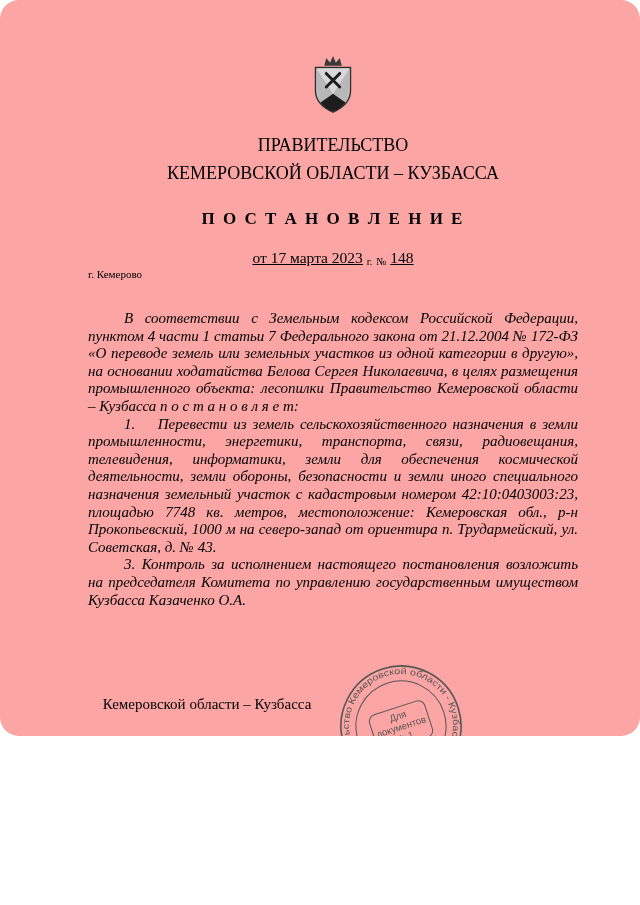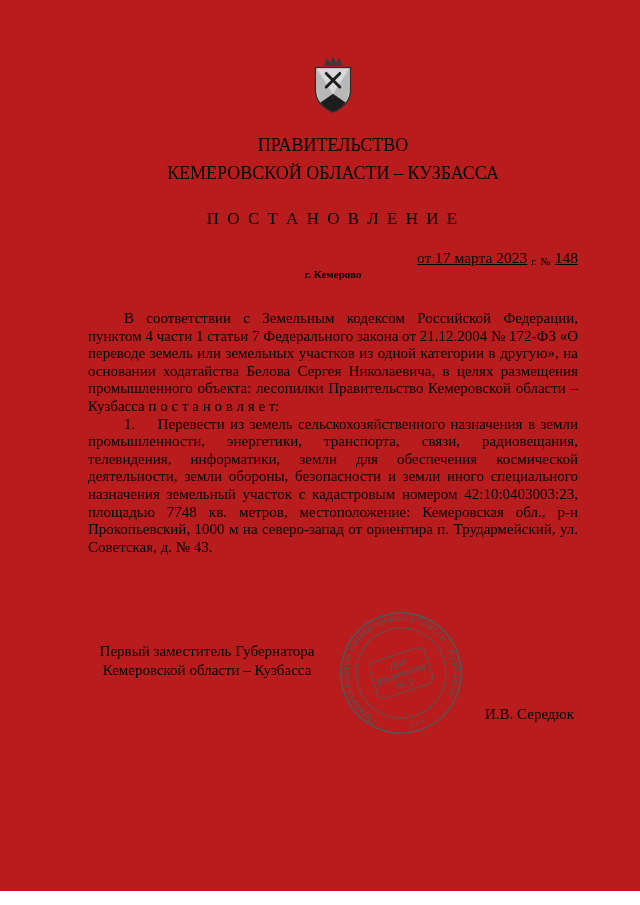--- a/index.html
+++ b/index.html
@@ -1,31 +1,31 @@
 <!DOCTYPE html>
 <html><head>
 <meta charset="utf-8">
 <style>
   * { margin:0; padding:0; box-sizing:border-box; }
   html,body { background:#ffffff; }
   .page {
-    width:640px; height:891px; margin:0 auto; background:#b91c1c;
+    width:640px; height:736px; margin:0 auto; background:#fca5a5;
     font-family:"Liberation Serif","DejaVu Serif",serif; color:#000;
-    padding:55px 62px 30px 88px; position:relative; overflow:hidden;
+    padding:55px 62px 30px 88px; position:relative; overflow:hidden;border-radius:19px;
   }
   .emblem-wrap { text-align:center; margin-bottom:10px; }
   .org-line { font-size:18px; line-height:28px; text-align:center; }
-  .doc-type { font-size:17px; font-weight:normal; letter-spacing:2px; text-align:center; margin-top:22px; }
-  .date-line { text-align:right; margin-top:20px; font-size:15.5px; }
+  .doc-type { font-size:17px; font-weight:bold; letter-spacing:2px; text-align:center; margin-top:22px; }
+  .date-line { text-align:center; margin-top:20px; font-size:15.5px; }
   .date-line .u { text-decoration:underline; }
   .date-line .sub { font-size:10.5px; vertical-align:-2px; }
-  .city-line { text-align:center; font-size:11px; margin-top:1px;font-weight:bold; }
+  .city-line { font-size:11px; margin-top:1px; }
   .doc-title { text-align:center; font-weight:bold; font-size:15px; line-height:20px; margin-top:28px; }
   .body-text { margin-top:30px; font-size:15px; line-height:17.6px; }
-  .body-text p { text-align:justify; text-align-last:left; text-indent:36px; }
+  .body-text p { text-align:justify; text-align-last:left; text-indent:36px;font-style:italic; }
   .sig-row { margin-top:86px; position:relative; height:125px; }
   .sig-pos { width:238px; text-align:center; font-size:15px; line-height:18.5px; }
   .sig-name { position:absolute; right:4px; top:64px; font-size:15px; }
   .stamp-wrap { position:absolute; left:248px; top:-34px; width:130px; height:130px; }
   .stamp-wrap svg text { font-family:"Liberation Sans","DejaVu Sans",sans-serif; }
 </style>
 </head>
 <body>
 
 <div class="page">
@@ -52,25 +52,25 @@
     <span class="sub">г.</span>
     <span class="sub">№</span>
     <span class="u">148</span>
   </div>
   <div class="city-line">г. Кемерово</div>
 
 
   <div class="body-text">
     <p>В соответствии с Земельным кодексом Российской Федерации, пунктом 4 части 1 статьи 7 Федерального закона от 21.12.2004 № 172-ФЗ «О переводе земель или земельных участков из одной категории в другую», на основании ходатайства Белова Сергея Николаевича, в целях размещения промышленного объекта: лесопилки Правительство Кемеровской области – Кузбасса п о с т а н о в л я е т:</p>
     <p>1.  Перевести из земель сельскохозяйственного назначения в земли промышленности, энергетики, транспорта, связи, радиовещания, телевидения, информатики, земли для обеспечения космической деятельности, земли обороны, безопасности и земли иного специального назначения земельный участок с кадастровым номером 42:10:0403003:23, площадью 7748 кв. метров, местоположение: Кемеровская обл., р-н Прокопьевский, 1000 м на северо-запад от ориентира п. Трудармейский, ул. Советская, д. № 43.</p>
+    <p>3. Контроль за исполнением настоящего постановления возложить на председателя Комитета по управлению государственным имуществом Кузбасса Казаченко О.А.</p>
   </div>
 
   <div class="sig-row">
     <div class="sig-pos">
-      <div>Первый заместитель Губернатора</div>
       <div>Кемеровской области – Кузбасса</div>
     </div>
 
     <div class="stamp-wrap">
       <svg viewBox="0 0 130 130" width="130" height="130" aria-hidden="true">
         <g transform="rotate(-18 65 65)">
           <circle cx="65" cy="65" r="60" fill="none" stroke="#555555" stroke-width="1.6"></circle>
           <circle cx="65" cy="65" r="45" fill="none" stroke="#555555" stroke-width="1"></circle>
           <defs>
             <path id="ring" d="M 28.2 101.8 A 52 52 0 1 1 101.8 101.8" fill="none"></path>

